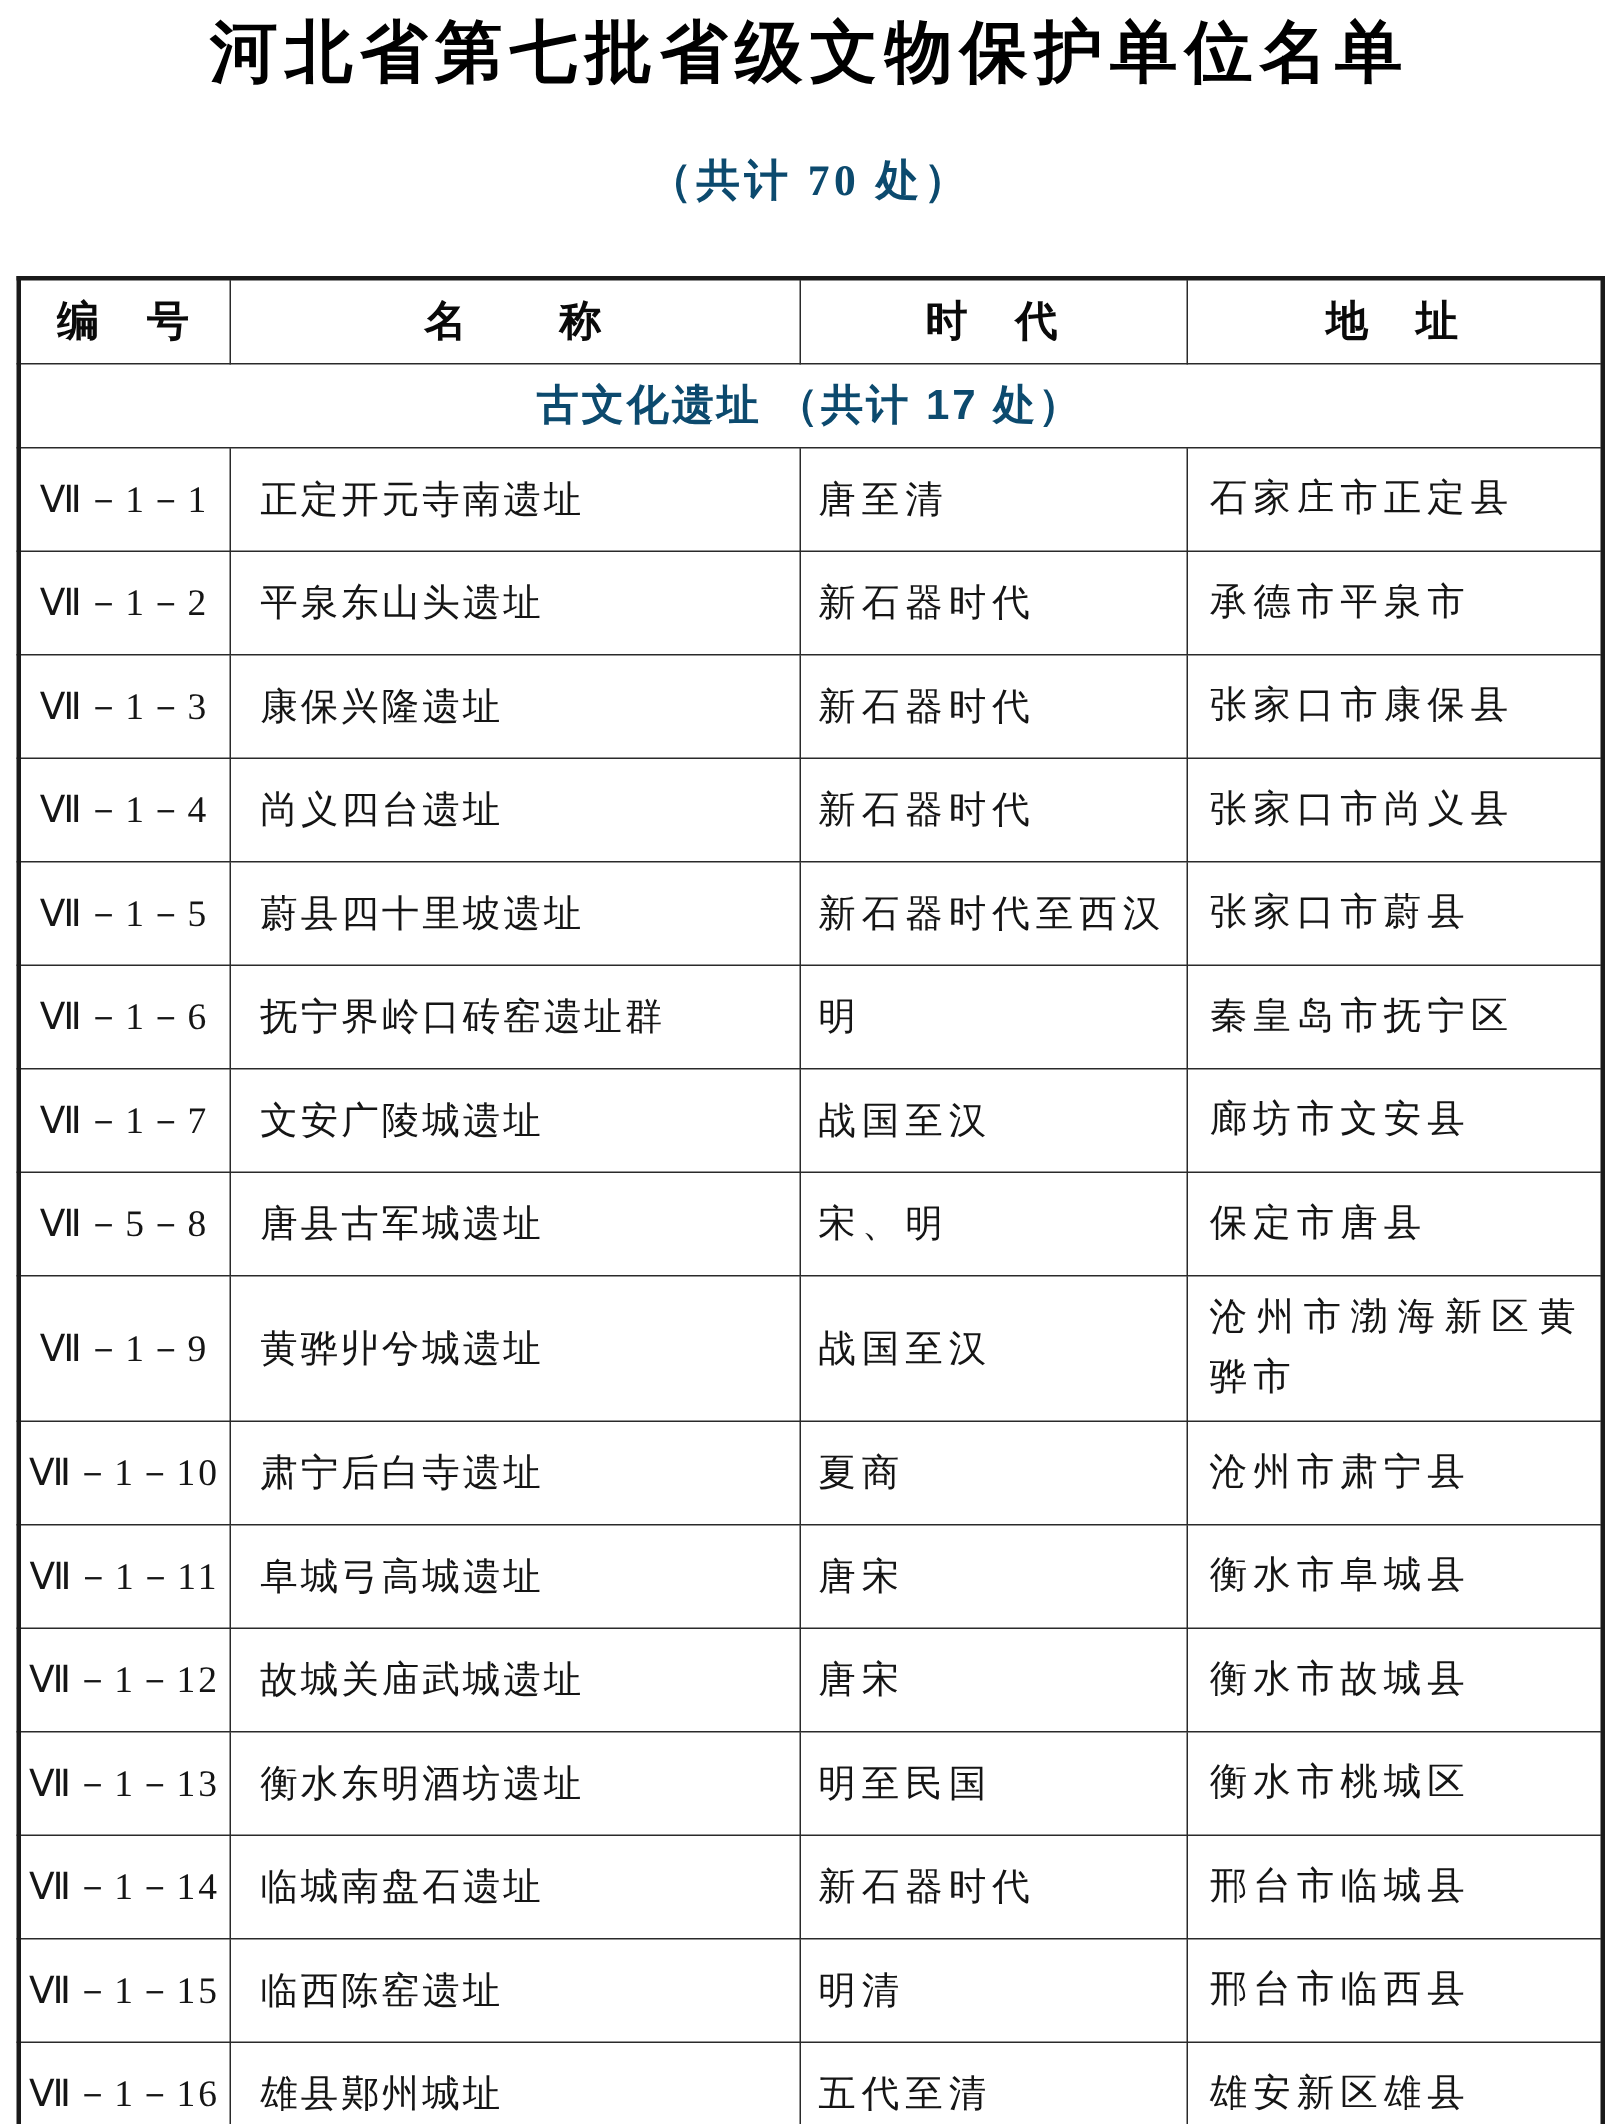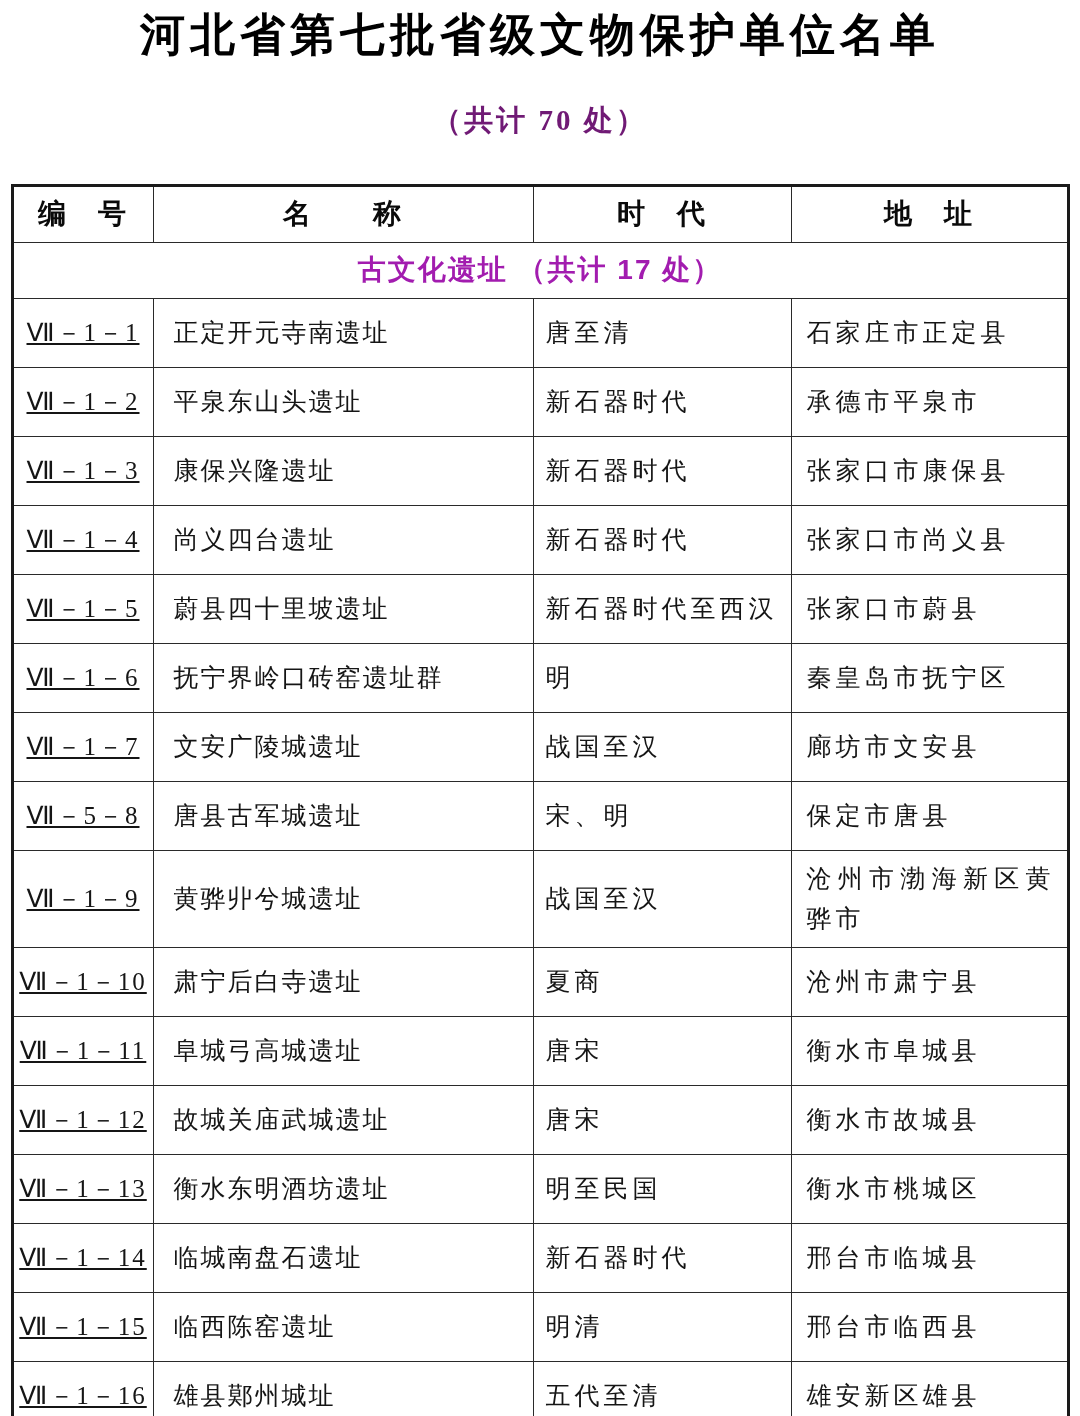--- a/index.html
+++ b/index.html
@@ -29,21 +29,21 @@
     line-height: 1.15;
     letter-spacing: 5px;
     color: #000000;
   }
   .subtitle {
     margin-top: 40px;
     text-align: center;
     font-size: 29px;
     font-weight: 600;
     letter-spacing: 3px;
-    color: #701a75;
+    color: #0c4a6e;
   }
   table.doc-table {
     width: 1056px;
     margin: 43px auto 0 auto;
     border-collapse: collapse;
     table-layout: fixed;
     border: 3px solid #1a1a1a;
   }
   .doc-table th, .doc-table td {
     border: 1.6px solid #2a2a2a;
@@ -59,32 +59,31 @@
     text-align: center;
     color: #0a0a0a;
   }
   tr.section-row td {
     height: 53px;
     text-align: center;
     font-family: "Liberation Sans", sans-serif;
     font-weight: 900;
     font-size: 28px;
     letter-spacing: 2px;
-    color: #a21caf;
+    color: #0c4a6e;
   }
   tr.data-row td {
     height: 52px;
     font-size: 25px;
     color: #151515;
   }
   td.id-cell {
     text-align: center;
     letter-spacing: 2px;
     font-size: 26px;
-    text-decoration: underline;
   }
   td.name-cell {
     padding-left: 20px;
     padding-right: 8px;
     letter-spacing: 2px;
     margin-top: 14px;
   }
   td.era-cell {
     padding-left: 12px;
     padding-right: 0;

